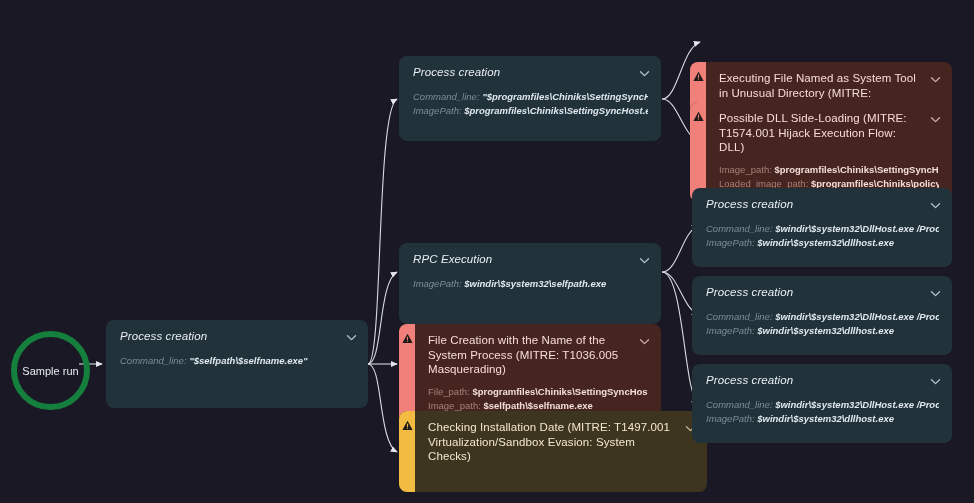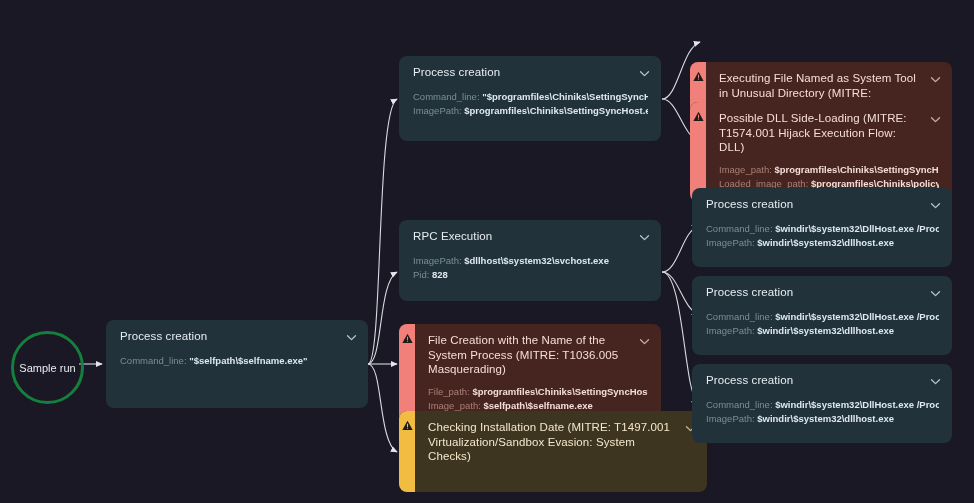--- a/index.html
+++ b/index.html
@@ -30,21 +30,21 @@
     padding-top:9px;
   }
   .node .body{
     flex:1 1 auto;
     padding:9px 13px 11px 13px;
     position:relative;
     min-width:0;
   }
   .node.plain .body{padding-left:14px;}
 
-  .node.plain{background:#21323b;}
+  .node.plain{background:#21323b;font-style:italic;}
   .node.alert-red{background:#46241f;}
   .node.alert-red .stripe{background:#f2807a;}
   .node.alert-yellow{background:#3e3520;}
   .node.alert-yellow .stripe{background:#f2bb42;}
 
   .title{
     color:#e8edf2;
     font-size:11.5px;
     line-height:14.5px;
     font-weight:400;
@@ -77,21 +77,21 @@
   }
   .chev svg{display:block;}
 
   .warnicon svg{display:block;}
 
   .start{
     position:absolute;
     left:11px;top:331px;
     width:67px;height:67px;
     border-radius:50%;
-    border:3px solid #15803d;
+    border:6px solid #15803d;
     color:#e8edf2;
     font-size:11px;
     display:flex;align-items:center;justify-content:center;
     background:transparent;
   }
 </style>
 </head>
 <body>
 
 <div id="canvas">
@@ -151,31 +151,30 @@
             <path d="M2.5,4.8 L6.5,8.6 L10.5,4.8" fill="none" stroke="#b9c3cb" stroke-width="1.3" stroke-linecap="round" stroke-linejoin="round"></path>
           </svg>
       </span>
       <div class="rows">
         <div class="row"><span class="k">Command_line: </span><span class="v">"$programfiles\Chiniks\SettingSyncHost.exe"</span></div>
         <div class="row"><span class="k">ImagePath: </span><span class="v">$programfiles\Chiniks\SettingSyncHost.exe</span></div>
       </div>
     </div>
   </div>
 
-  <div class="node plain" style="left:399px;top:220px;width:262px;height:81px;">
+  <div class="node plain" style="left:399px;top:243px;width:262px;height:81px;">
     <div class="body">
       <div class="title">RPC Execution</div>
       <span class="chev">
         <svg width="13" height="13" viewBox="0 0 13 13">
             <path d="M2.5,4.8 L6.5,8.6 L10.5,4.8" fill="none" stroke="#b9c3cb" stroke-width="1.3" stroke-linecap="round" stroke-linejoin="round"></path>
           </svg>
       </span>
       <div class="rows">
-        <div class="row"><span class="k">ImagePath: </span><span class="v">$dllhost\$system32\svchost.exe</span></div>
-        <div class="row"><span class="k">Pid: </span><span class="v">828</span></div>
+        <div class="row"><span class="k">ImagePath: </span><span class="v">$windir\$system32\selfpath.exe</span></div>
       </div>
     </div>
   </div>
 
   <div class="node alert-red" style="left:399px;top:324px;width:262px;height:103px;">
     <div class="stripe">
       <span class="warnicon">
         <svg width="11" height="11" viewBox="0 0 12 12">
             <path d="M6,0.7 L11.6,10.8 L0.4,10.8 Z" fill="#1d1a18"></path>
             <rect x="5.4" y="4.0" width="1.2" height="3.6" fill="#f2807a"></rect>

